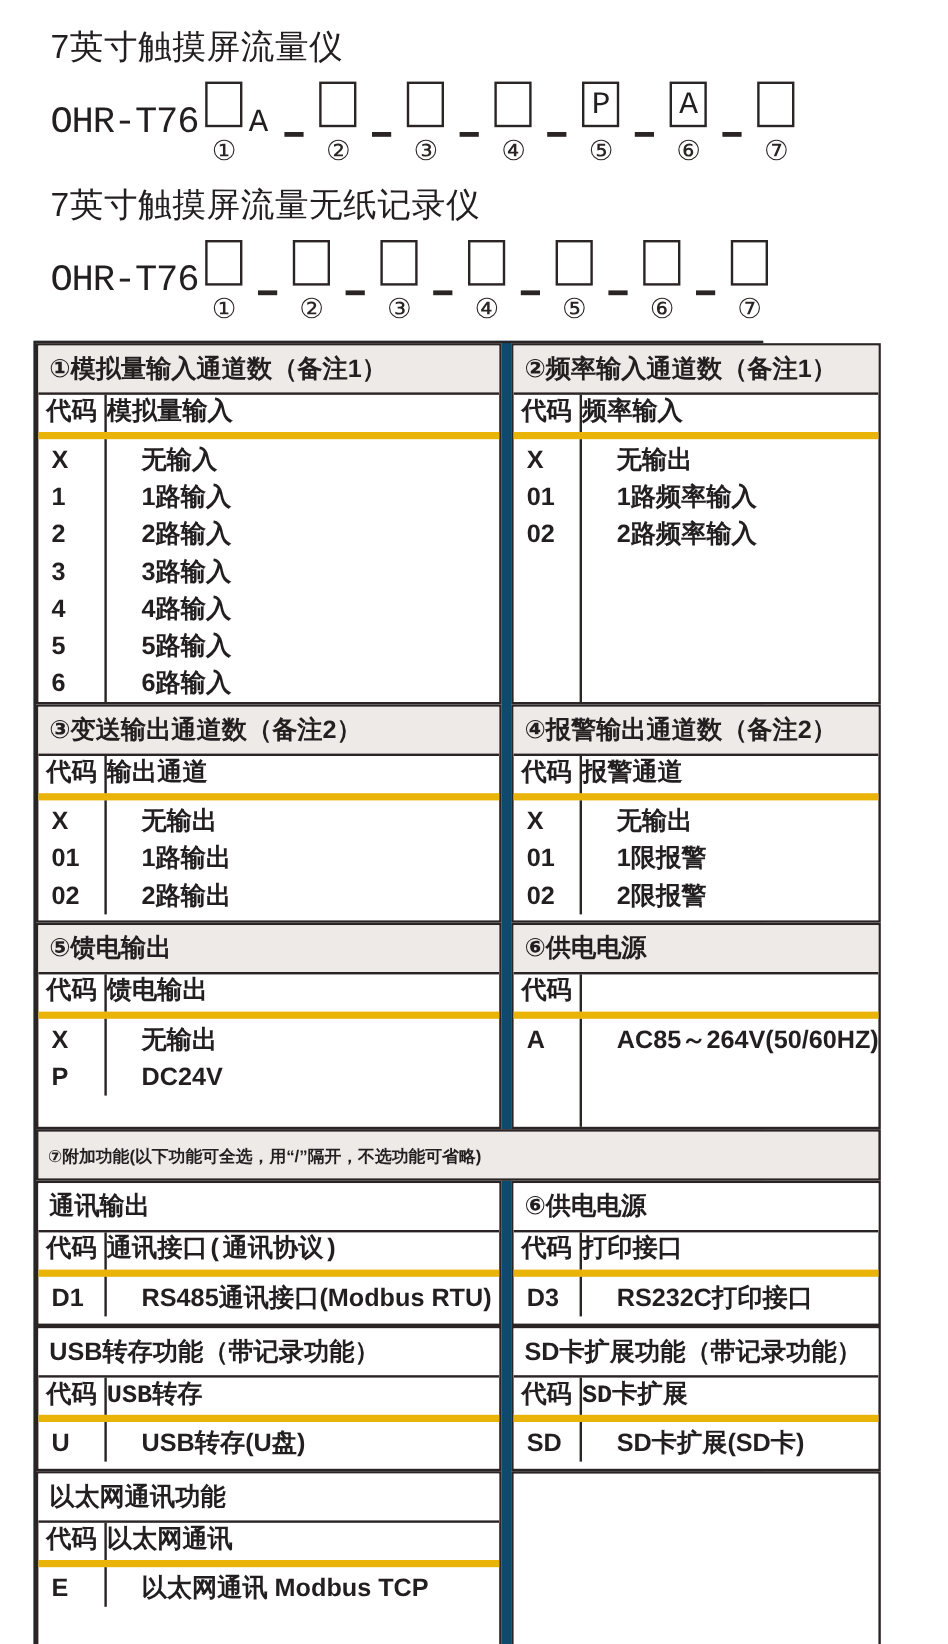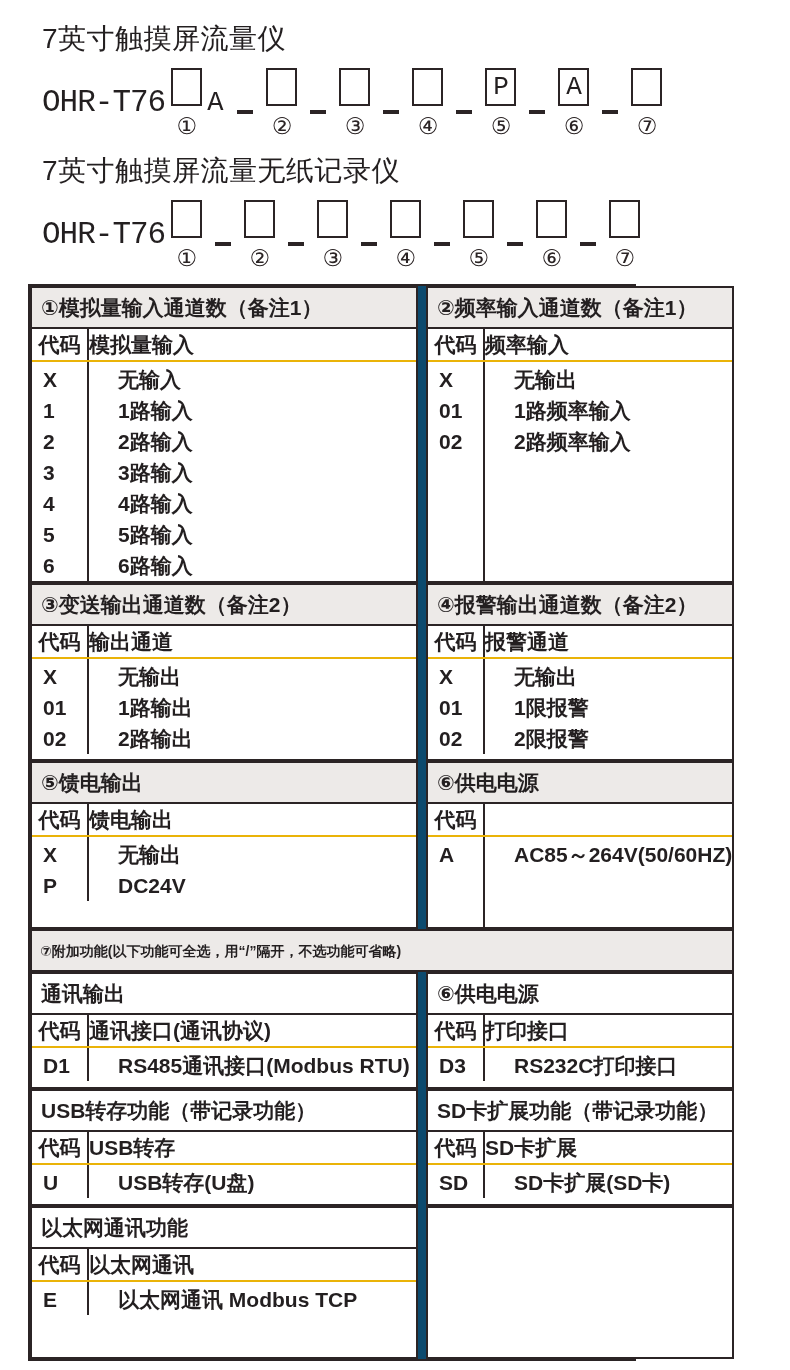--- a/index.html
+++ b/index.html
@@ -73,21 +73,21 @@
   }
   .sec-header.white { background:#ffffff; }
   .sec7-header {
     background:#edeae8;
     border:2px solid #2b2425;
     font-size:14px; font-weight:700;
     line-height:28px; padding:6px 6px 5px 8px;
     white-space:nowrap;
   }
   .sub-row {
-    display:flex; border-bottom:2px solid #eab308;
+    display:flex; border-bottom:6px solid #eab308;font-family:Liberation Mono, monospace;
   }
   .code-h {
     width:57px; flex:0 0 57px;
     border-right:2px solid #2b2425;
     text-align:center;
     font-size:21px; font-weight:700; line-height:31px;
   }
   .desc-h {
     flex:1; padding-left:0;
     font-size:21px; font-weight:700; line-height:31px;

